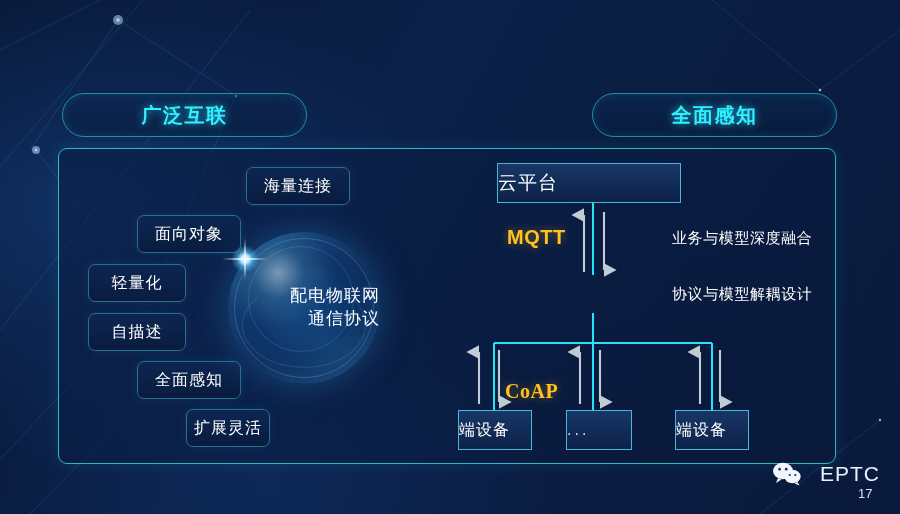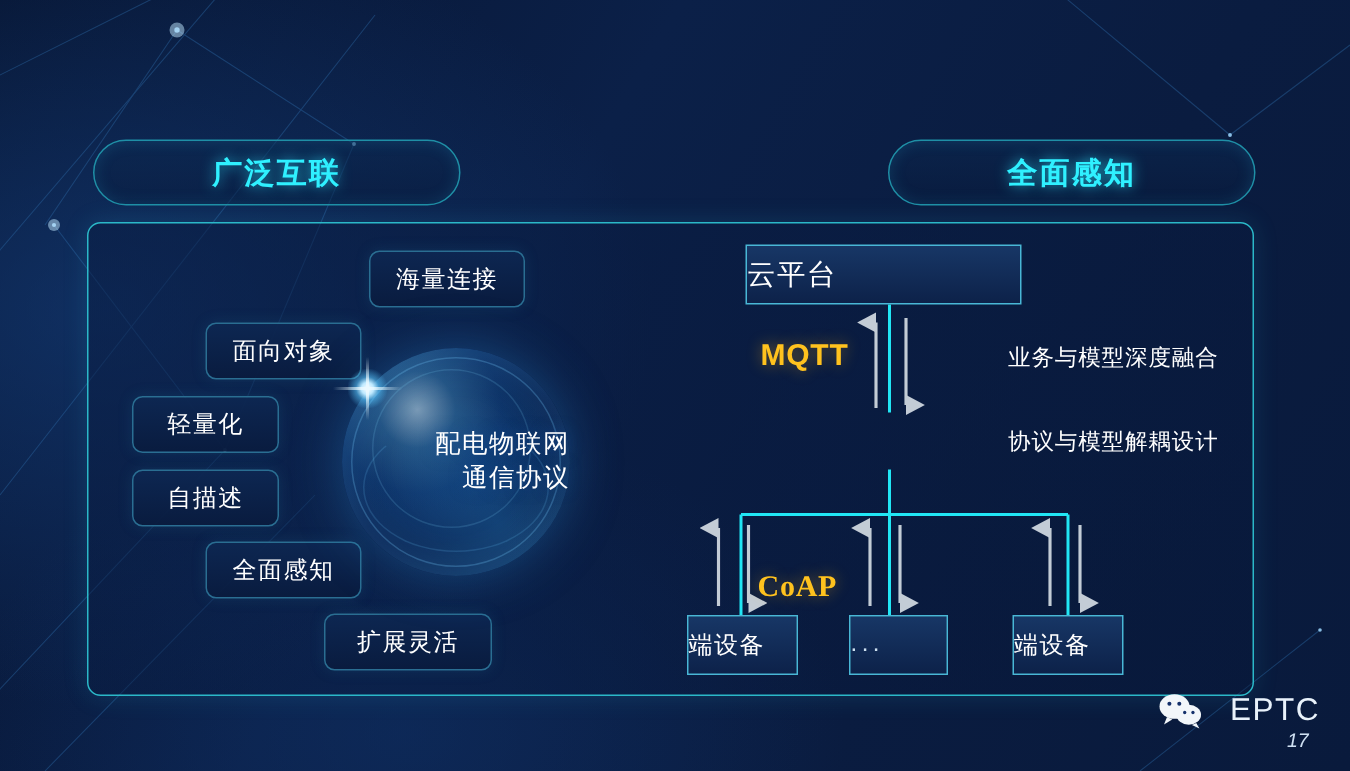--- a/index.html
+++ b/index.html
@@ -117,21 +117,21 @@
     position:absolute; color:#ffffff; font-size:15px; letter-spacing:.6px;
   }
   #note-0 { left:672px; top:229px; }
   #note-1 { left:672px; top:285px; }
 
   #diagram-svg { position:absolute; left:0; top:0; width:900px; height:514px; pointer-events:none; }
 
   
   #watermark { position:absolute; left:772px; top:462px; display:flex; align-items:center; gap:18px; }
   #wm-text { color:#e9f2fb; font-size:21px; letter-spacing:1px; }
-  #page-num { position:absolute; left:858px; top:486px; color:#cfe0f2; font-size:13px;font-style:italic; }
+  #page-num { position:absolute; left:858px; top:486px; color:#cfe0f2; font-size:13px; }
 </style>
 </head>
 <body>
 
 <div id="slide">
 
   <svg id="bg-lines" viewBox="0 0 900 514">
     <g stroke="#2d6ba8" stroke-width="0.7" opacity="0.42" fill="none">
       <path d="M-20 60 L120 -10"></path>
       <path d="M-20 190 L160 -20"></path>
@@ -178,21 +178,21 @@
   </div>
   <div class="tag" style="left:88px;top:264px;width:98px;">
     <span>轻量化</span>
   </div>
   <div class="tag" style="left:88px;top:313px;width:98px;">
     <span>自描述</span>
   </div>
   <div class="tag" style="left:137px;top:361px;width:104px;">
     <span>全面感知</span>
   </div>
-  <div class="tag" style="left:216px;top:409px;width:112px;">
+  <div class="tag" style="left:186px;top:409px;width:84px;">
     <span>扩展灵活</span>
   </div>
 
   <div id="sphere-wrap">
     <div id="sphere"></div>
     <div id="sphere-ring1"></div>
     <div id="sphere-ring2"></div>
     <div id="sphere-arc"></div>
     <div id="sphere-star"></div>
     <div id="sphere-label">

